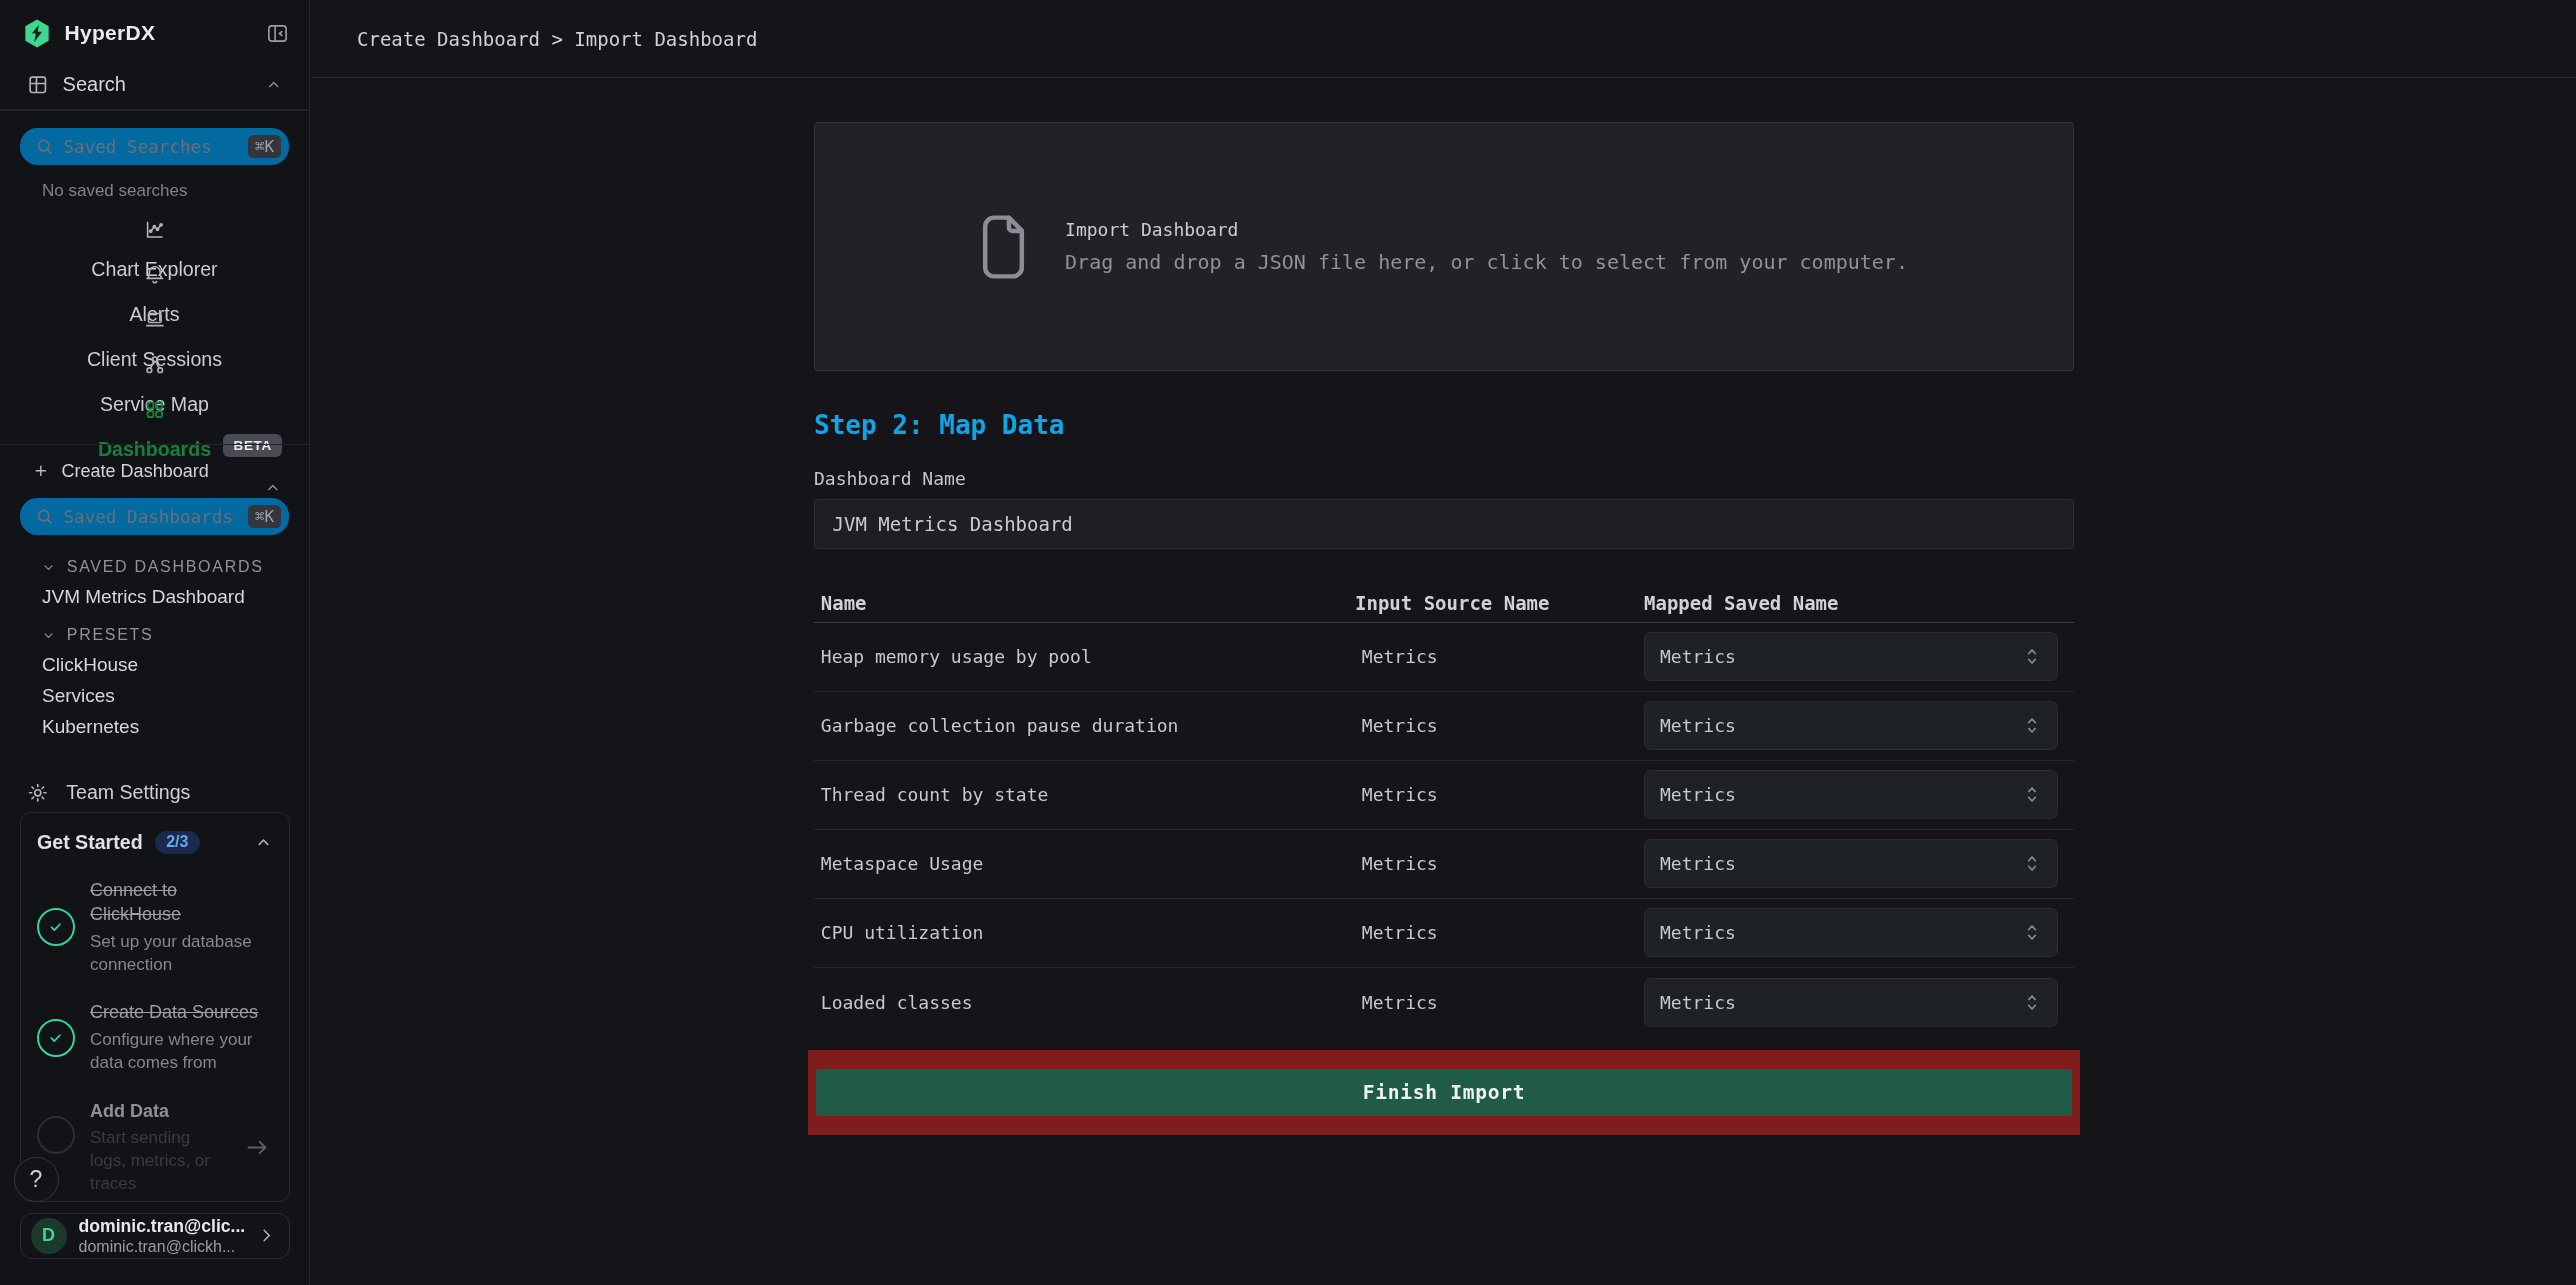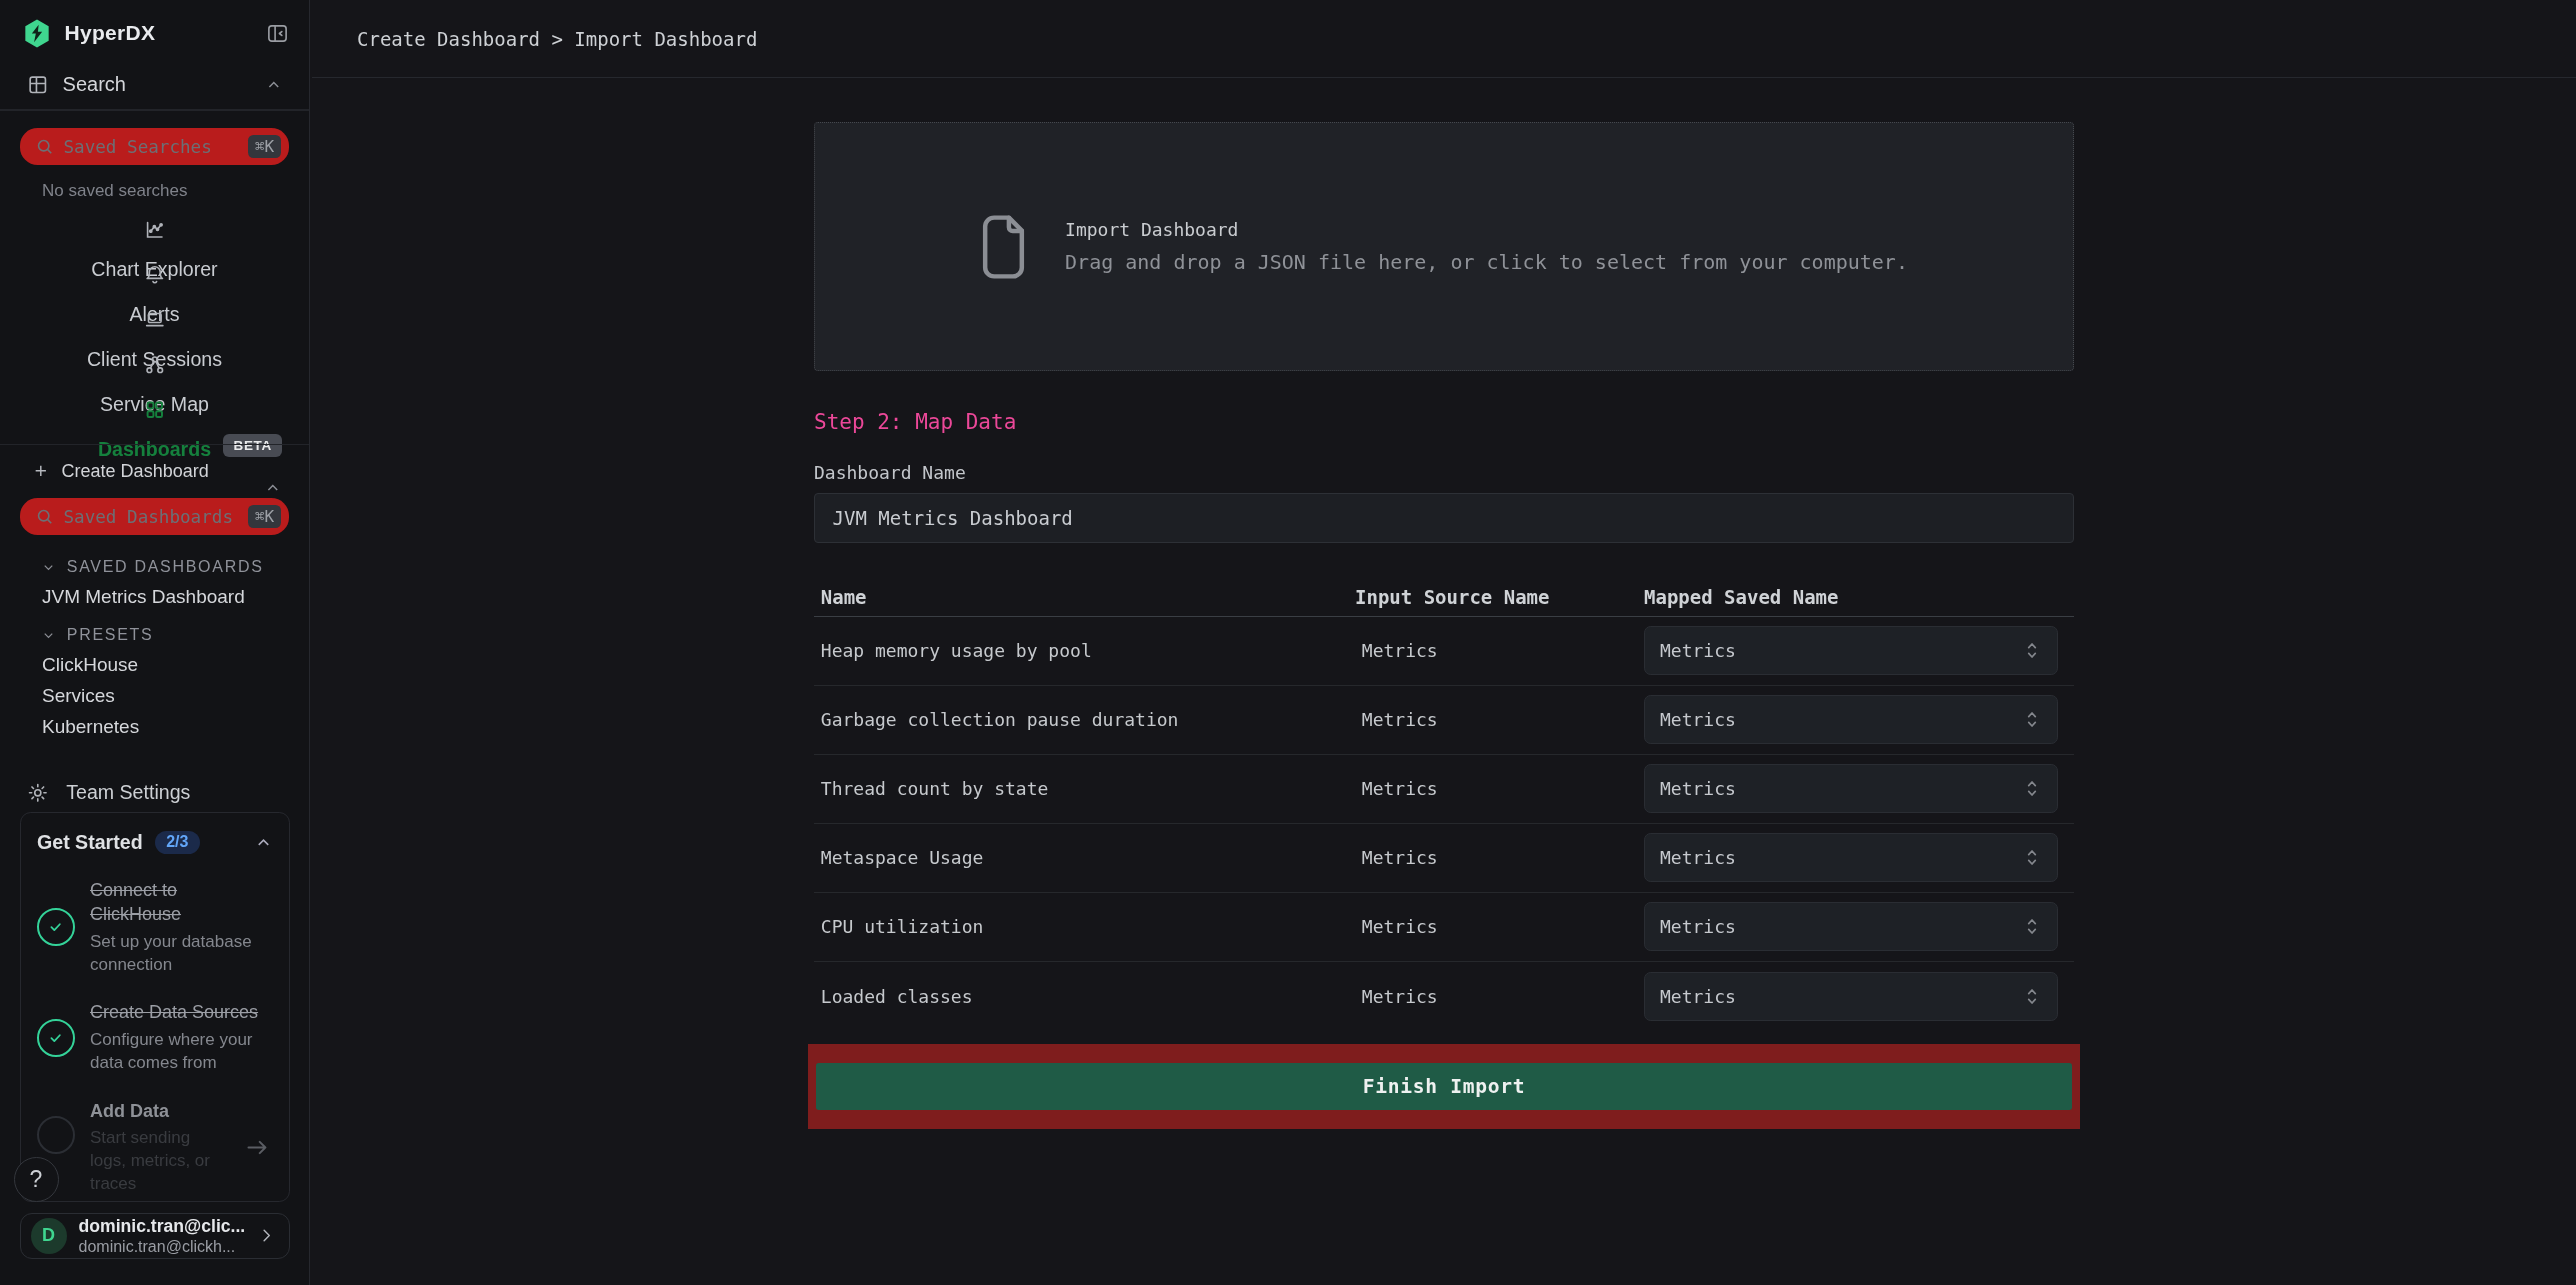--- a/index.html
+++ b/index.html
@@ -19,21 +19,21 @@
   }
   .logo-row { display:flex; align-items:center; padding:17.6px 20px 13.5px 23px; }
   .logo-mark { width:28px; height:31px; flex:0 0 auto; }
   .logo-text { margin-left:13.5px; font-size:21px; font-weight:700; color:#e9ebee; letter-spacing:0.3px; }
   .collapse-btn { margin-left:auto; width:23px; height:23px; color:#9a9da3; cursor:pointer; }
 
   .search-head { display:flex; align-items:center; gap:14px; padding:10.8px 26px 13.5px 27px; font-size:20px; color:#d4d6da; }
   .search-head .chev { margin-left:auto; }
   .divider { height:1.4px; background:#222429; }
 
-  .pill { margin:17.6px 20px 0; height:41px; background:#b91c1c; border-radius:17.6px;
+  .pill { margin:17.6px 20px 0; height:41px; background:#0369a1; border-radius:17.6px;
     display:flex; align-items:center; padding:0 8px 0 15px; gap:9.5px; }
   .pill input { flex:1; background:transparent; border:none; outline:none;
     font-family:"DejaVu Sans Mono",monospace; font-size:17.6px; color:#b9bcc2; min-width:0; }
   .pill input::placeholder { color:#6c6f75; }
   .kbd { background:#33363c; border-radius:5.4px; font-size:16px; color:#9da0a6; padding:2px 6.8px; }
 
   .muted-line { margin:16px 0 0 42px; font-size:17px; color:#7f828a; }
 
   .nav { margin-top:17.6px; }
   .nav-item { height:45px; display:flex; align-items:center; padding:0 27px; gap:17.6px; font-size:19.6px; color:#c9ccd1; cursor:pointer;flex-direction:column; }
@@ -94,21 +94,21 @@
   .breadcrumb { font-size:19px; color:#ced1d5; }
 
   .content { width:1260px; margin:44px auto 0; }
 
   .dropzone { height:249px; background:#202227; border:1.4px dotted #45484e; border-radius:4px;
     display:flex; align-items:center; justify-content:center; gap:38px; cursor:pointer; }
   .file-icon { width:47px; height:68px; color:#8b8e94; flex:0 0 auto; }
   .dz-title { font-size:18px; color:#c9ccd0; }
   .dz-sub { font-size:20px; color:#8f9298; margin-top:10.8px; }
 
-  .step-heading { margin-top:39px; font-size:21px; color:#ec4899; }
+  .step-heading { margin-top:39px; font-size:26px; color:#0ea5e9;font-weight:bold; }
   .field-label { margin-top:28px; font-size:18px; color:#c3c6cb; }
   .name-input { margin-top:9.5px; width:100%; height:50px; background:#1d1f24; border:1.4px solid #2d3036;
     border-radius:4px; color:#c9ccd1; font-size:19px; padding:0 17.6px; outline:none;
     font-family:"DejaVu Sans Mono","Liberation Mono",monospace; }
 
   .map-table { margin-top:36px; }
   .trow { display:grid; grid-template-columns:541px 289px 1fr; align-items:center; }
   .thead { height:38px; font-weight:700; font-size:19px; color:#cfd2d6; border-bottom:1.4px solid #3a3e44; }
   .tbody-row { height:69px; font-size:18px; color:#c6c9cd; border-bottom:1.4px solid #26282c; }
   .tbody-row:last-child { border-bottom:none; }

